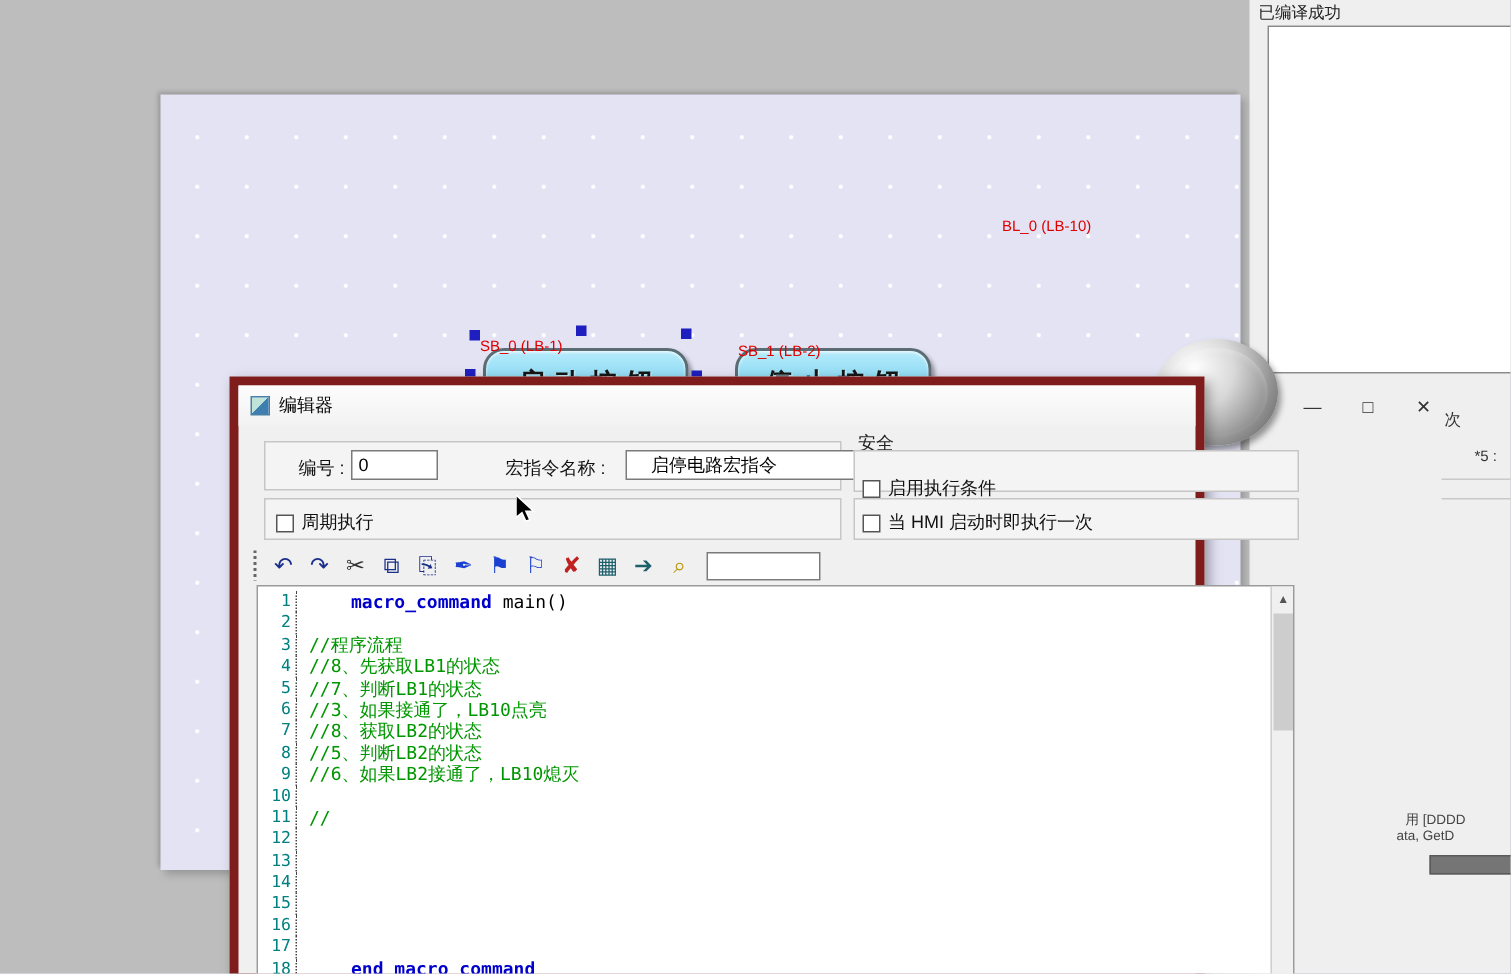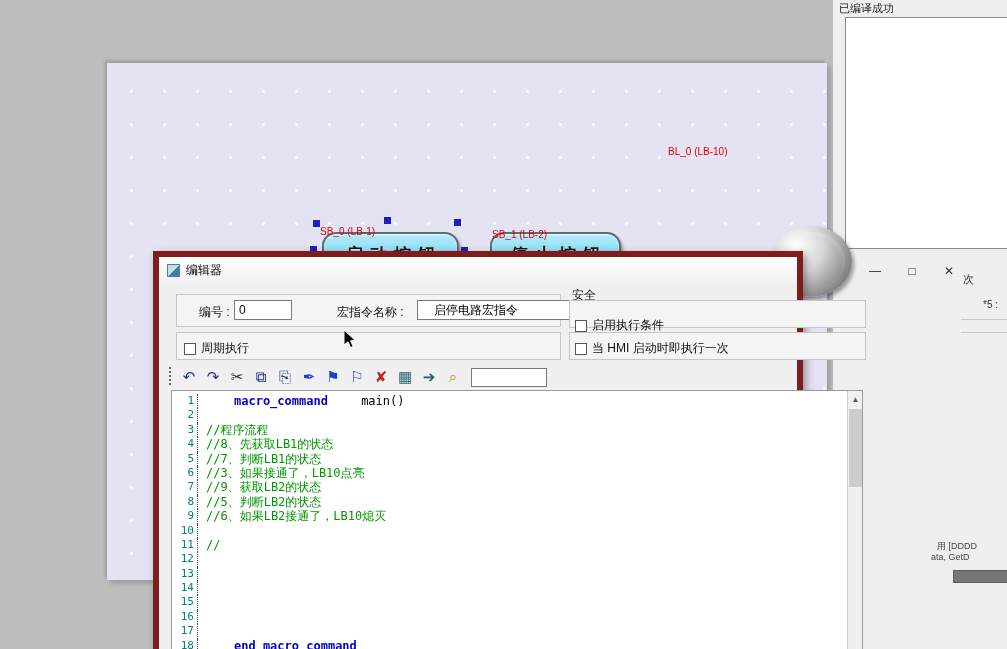--- a/index.html
+++ b/index.html
@@ -101,21 +101,21 @@
   
   #code-area { position:absolute; left:12px; top:133px; width:692px; height:271px;
     background:#fff; border:1px solid #9a9a9a; overflow:hidden; }
   #code-lines { position:absolute; left:0; top:3px; width:660px; }
   .code-line { display:flex; height:14.4px; line-height:14.4px;
     font-family:"DejaVu Sans Mono", monospace; font-size:12px; white-space:pre; }
   .code-line .ln { width:26px; text-align:right; color:#008080; font-size:11px;
     border-right:1px dotted #444; padding-right:3px; flex:0 0 auto; }
   .code-line .ct { padding-left:8px; }
   .kw { color:#0000cc; font-weight:600;padding-left:28px; }
-  .plain { color:#000;margin-left:26px; }
+  .plain { color:#000; }
   .cm { color:#009600; }
   #code-scroll { position:absolute; right:0; top:0; width:15px; height:100%; background:#f0f0f0; border-left:1px solid #d0d0d0; }
   #scroll-up { width:15px; height:16px; display:flex; align-items:center; justify-content:center;
     font-size:8px; color:#555; background:#f0f0f0; }
   #scroll-thumb { position:absolute; left:1px; top:18px; width:13px; height:78px; background:#cdcdcd; }
 
   
   #cursor { position:absolute; left:344px; top:330px; z-index:50; }
 </style>
 </head>
@@ -208,21 +208,21 @@
     </div>
 
     <div id="code-area">
       <div id="code-lines">
           <div class="code-line"><span class="ln">1</span><span class="ct"><span class="kw">macro_command</span><span class="plain"> main()</span></span></div>
           <div class="code-line"><span class="ln">2</span><span class="ct"></span></div>
           <div class="code-line"><span class="ln">3</span><span class="ct"><span class="cm">//程序流程</span></span></div>
           <div class="code-line"><span class="ln">4</span><span class="ct"><span class="cm">//8、先获取LB1的状态</span></span></div>
           <div class="code-line"><span class="ln">5</span><span class="ct"><span class="cm">//7、判断LB1的状态</span></span></div>
           <div class="code-line"><span class="ln">6</span><span class="ct"><span class="cm">//3、如果接通了，LB10点亮</span></span></div>
-          <div class="code-line"><span class="ln">7</span><span class="ct"><span class="cm">//9、获取LB2的状态</span></span></div>
+          <div class="code-line"><span class="ln">7</span><span class="ct"><span class="cm">//8、获取LB2的状态</span></span></div>
           <div class="code-line"><span class="ln">8</span><span class="ct"><span class="cm">//5、判断LB2的状态</span></span></div>
           <div class="code-line"><span class="ln">9</span><span class="ct"><span class="cm">//6、如果LB2接通了，LB10熄灭</span></span></div>
           <div class="code-line"><span class="ln">10</span><span class="ct"></span></div>
           <div class="code-line"><span class="ln">11</span><span class="ct"><span class="cm">//</span></span></div>
           <div class="code-line"><span class="ln">12</span><span class="ct"></span></div>
           <div class="code-line"><span class="ln">13</span><span class="ct"></span></div>
           <div class="code-line"><span class="ln">14</span><span class="ct"></span></div>
           <div class="code-line"><span class="ln">15</span><span class="ct"></span></div>
           <div class="code-line"><span class="ln">16</span><span class="ct"></span></div>
           <div class="code-line"><span class="ln">17</span><span class="ct"></span></div>

